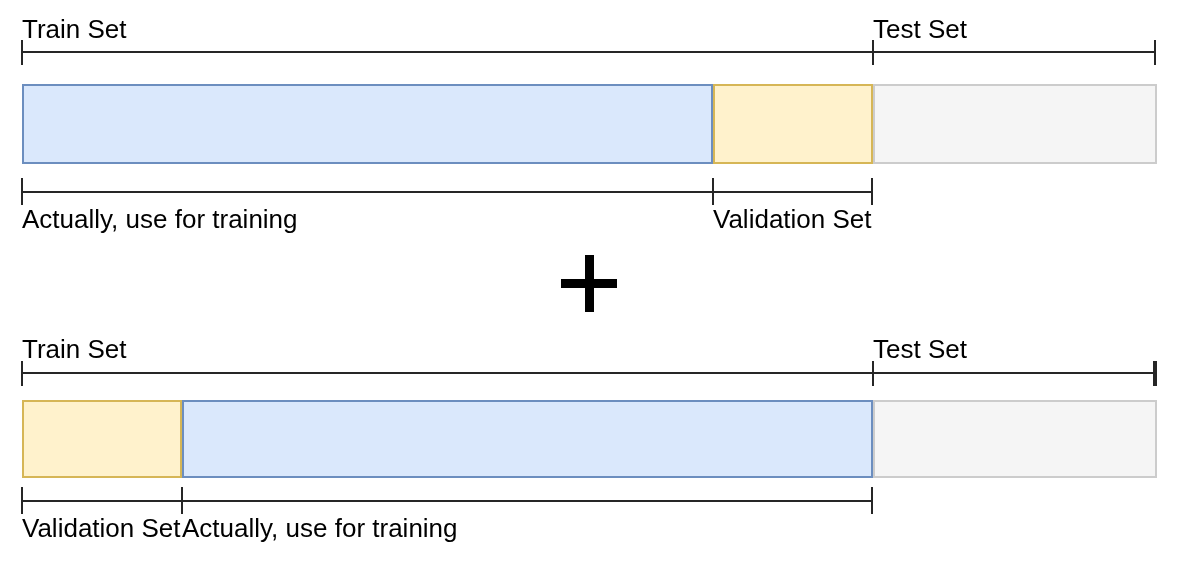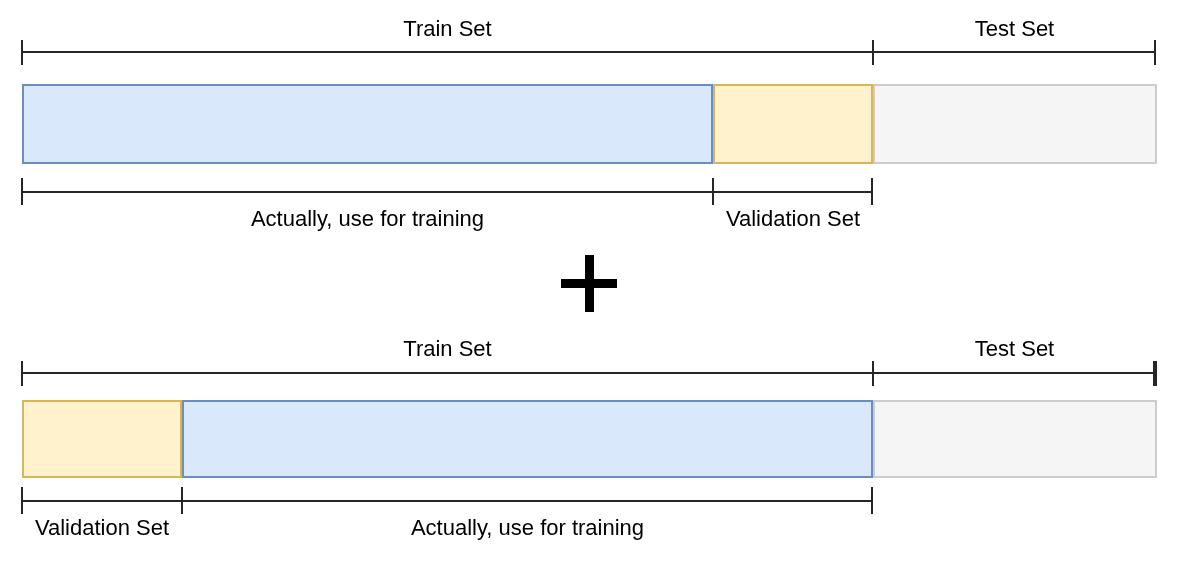--- a/index.html
+++ b/index.html
@@ -6,23 +6,22 @@
   body {
     position: relative;
     width: 1181px;
     height: 565px;
     font-family: "Liberation Sans", sans-serif;
     color: #000000;
     overflow: hidden;
   }
   .label {
     position: absolute;
-    font-size: 22px;
+    font-size: 26px;
     line-height: 24px;
-    text-align: center;
     white-space: nowrap;
   }
   .bracket-line { position: absolute; height: 2px; }
   .tick { position: absolute; width: 2px; }
   .tick.bold { width: 4px; }
   .bar {
     position: absolute;
     display: flex;
     left: 22px;
     width: 1135px;

